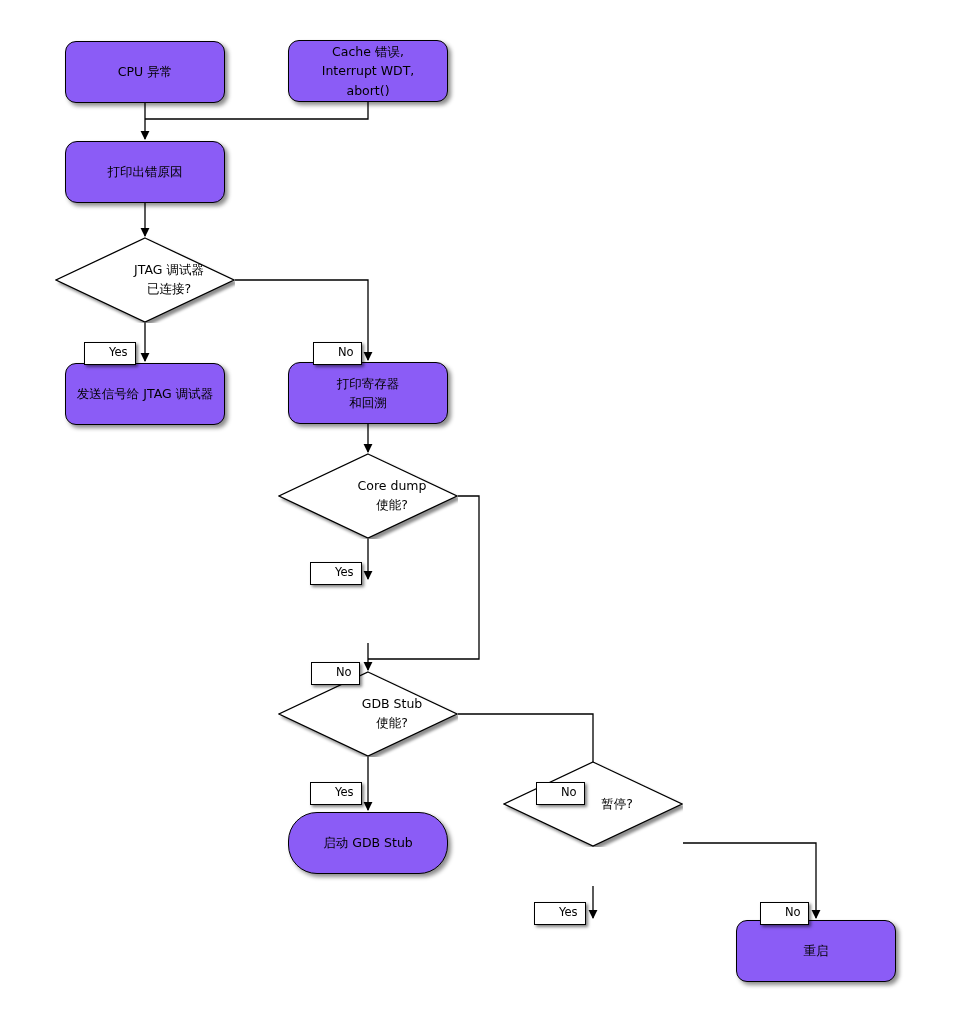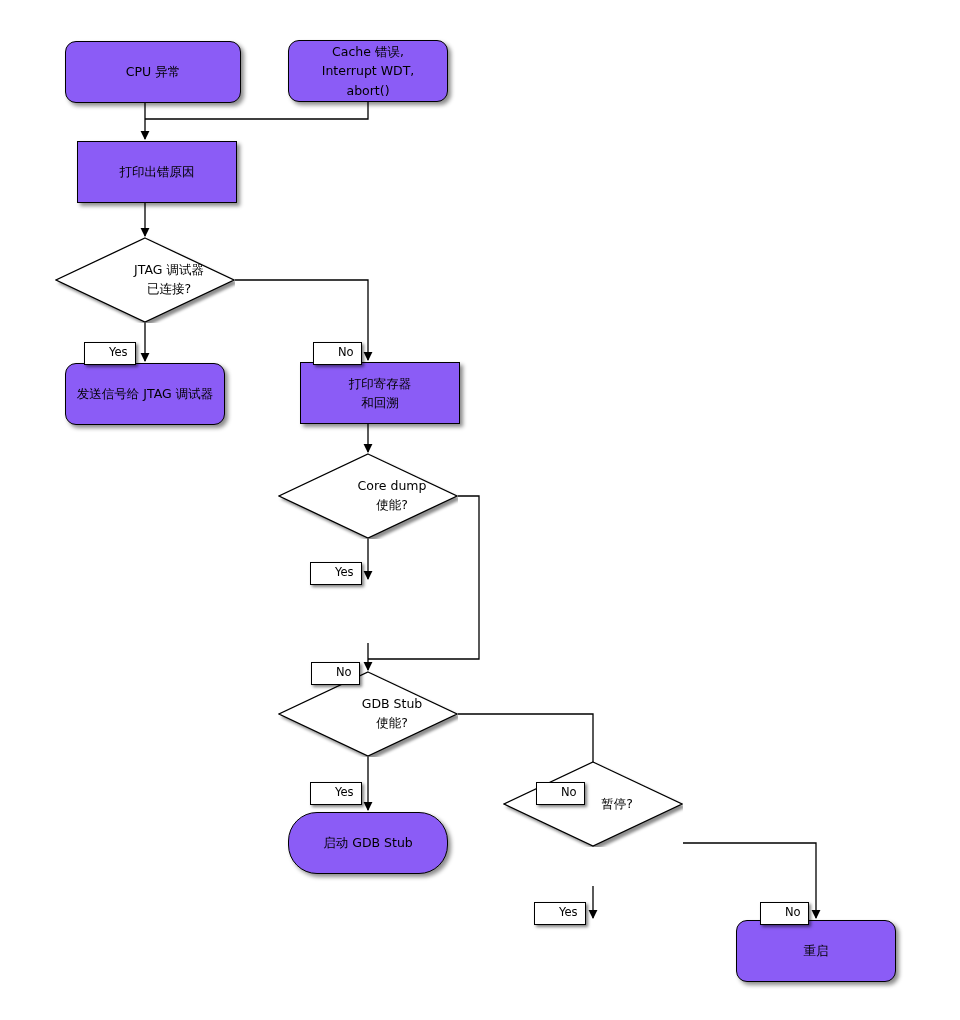--- a/index.html
+++ b/index.html
@@ -34,21 +34,21 @@
     align-items: center;
     justify-content: center;
     text-align: center;
     font-size: 12.5px;
     line-height: 1.55;
     color: #000000;
     box-shadow: 3px 3px 4px rgba(0,0,0,0.45);
     white-space: pre-line;
   }
   .node.rounded { border-radius: 11px; }
-  .node.rect { border-radius: 0; margin-left: 12px; }
+  .node.rect { border-radius: 12px; }
 
   .diamond-wrap {
     position: absolute;
     display: flex;
     align-items: center;
     justify-content: center;
   }
   .diamond-wrap .dshape {
     position: absolute;
     left: 0; top: 0;
@@ -117,21 +117,21 @@
       <path d="M 368 757 L 368 810" marker-end="url(#arrow)"></path>
 
       <path d="M 458 714 L 593 714 L 593 799" marker-end="url(#arrow)"></path>
 
       <path d="M 593 886 L 593 918" marker-end="url(#arrow)"></path>
 
       <path d="M 683 843 L 816 843 L 816 918" marker-end="url(#arrow)"></path>
     </g>
   </svg>
 
-  <div class="node rounded" style="left:65px; top:41px; width:176px; height:62px;">CPU 异常</div>
+  <div class="node rounded" style="left:65px; top:41px; width:160px; height:62px;">CPU 异常</div>
 
   <div class="node rounded" style="left:288px; top:40px; width:160px; height:62px;">Cache 错误,
 Interrupt WDT,
 abort()</div>
 
   <div class="node rect" style="left:65px; top:141px; width:160px; height:62px;">打印出错原因</div>
 
   <div class="node rounded" style="left:65px; top:363px; width:160px; height:62px;text-align:right;">发送信号给 JTAG 调试器</div>
 
   <div class="node rect" style="left:288px; top:362px; width:160px; height:62px;">打印寄存器

